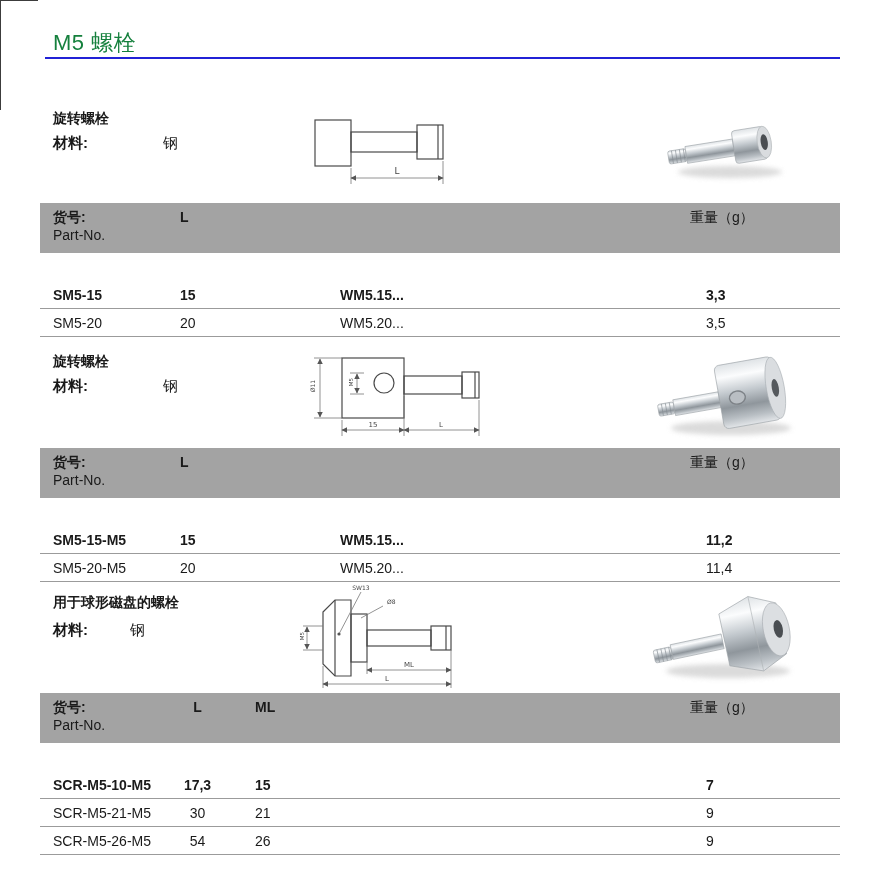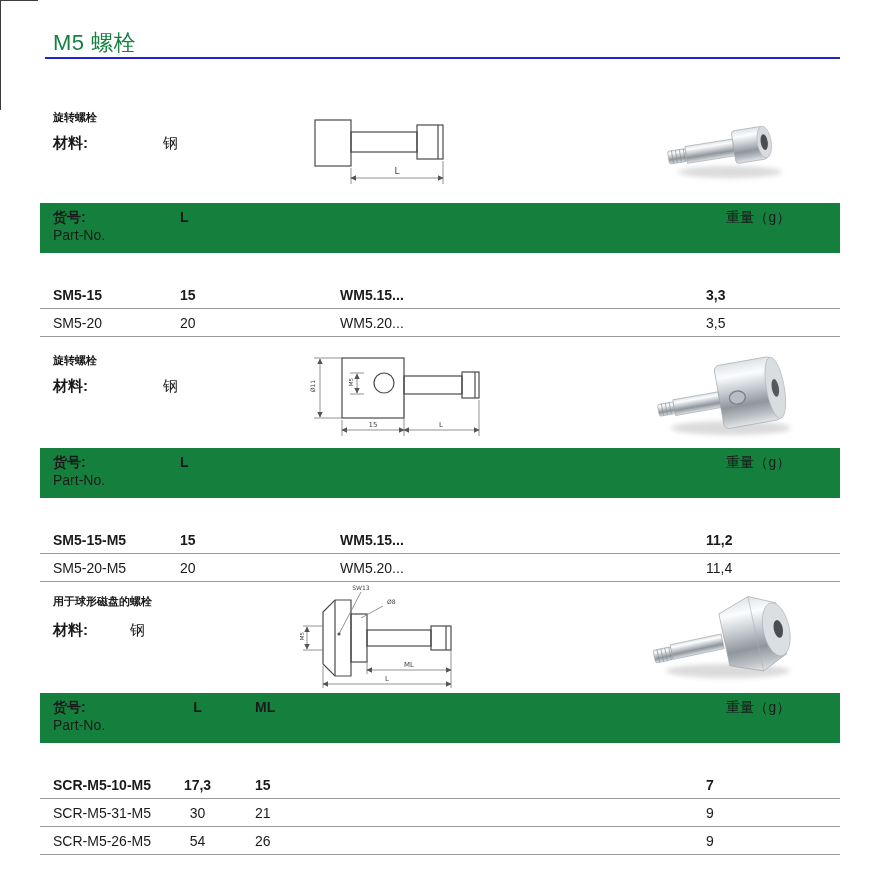--- a/index.html
+++ b/index.html
@@ -2,33 +2,33 @@
 <html><head>
 <meta charset="utf-8">
 <style>
   html,body{margin:0;padding:0;background:#ffffff;}
   body{font-family:"Liberation Sans","DejaVu Sans",sans-serif;color:#1a1a1a;}
   .page{position:relative;width:875px;height:890px;background:#fff;overflow:hidden;}
   .corner-top{position:absolute;left:0;top:0;width:38px;height:1px;background:#3c3c3c;}
   .corner-left{position:absolute;left:0;top:0;width:1px;height:110px;background:#3c3c3c;}
   .title{position:absolute;left:53px;top:28px;font-size:22px;color:#15803d;letter-spacing:.5px;}
   .title-rule{position:absolute;left:45px;top:57px;width:795px;height:2px;background:#2121d6;}
-  .sec-heading{position:absolute;font-size:11px;font-weight:bold;white-space:nowrap;}
+  .sec-heading{position:absolute;font-size:14px;font-weight:bold;white-space:nowrap;}
   .material{position:absolute;font-size:15px;white-space:nowrap;}
   .material .lbl{font-weight:bold;}
   .material .val{position:absolute;top:0;font-family:"Liberation Serif","DejaVu Serif",serif;font-weight:normal;}
   .drawing,.photo{position:absolute;}
   .tbl{position:absolute;left:40px;width:800px;font-size:14px;}
-  .tbl-head{background:#15803d;height:50px;box-sizing:border-box;padding:6px 0 0 13px;}
+  .tbl-head{background:#a3a3a3;height:50px;box-sizing:border-box;padding:6px 0 0 13px;}
   .grid4{display:grid;grid-template-columns:127px 160px 350px 1fr;}
   .grid4b{display:grid;grid-template-columns:117px 55px 465px 1fr;}
   .hd-part{font-weight:bold;}
   .hd-l{font-weight:bold;}
   .hd-ml{font-weight:bold;}
-  .hd-weight{font-family:Liberation Mono, monospace;margin-left:36px;}
+  .hd-weight{font-family:Liberation Sans, sans-serif;}
   .hd-sub{margin-top:0;}
   .c2-center{text-align:center;}
   .c3-pad{padding-left:30px;}
   .row{height:28px;align-items:center;border-bottom:1px solid #9b9b9b;padding-left:13px;box-sizing:border-box;}
   .row.first{margin-top:28px;font-weight:bold;}
   .cell-weight{padding-left:16px;}
   .dimtext{font-family:"DejaVu Sans",sans-serif;fill:#444;}
 </style>
 </head>
 <body>
@@ -287,21 +287,21 @@
       </div>
       <div class="hd-sub">Part-No.</div>
     </div>
     <div class="row first grid4b">
       <div>SCR-M5-10-M5</div>
       <div class="c2-center">17,3</div>
       <div class="c3-pad">15</div>
       <div class="cell-weight">7</div>
     </div>
     <div class="row grid4b">
-      <div>SCR-M5-31-M5</div>
+      <div>SCR-M5-21-M5</div>
       <div class="c2-center">30</div>
       <div class="c3-pad">21</div>
       <div class="cell-weight">9</div>
     </div>
     <div class="row grid4b">
       <div>SCR-M5-26-M5</div>
       <div class="c2-center">54</div>
       <div class="c3-pad">26</div>
       <div class="cell-weight">9</div>
     </div>

